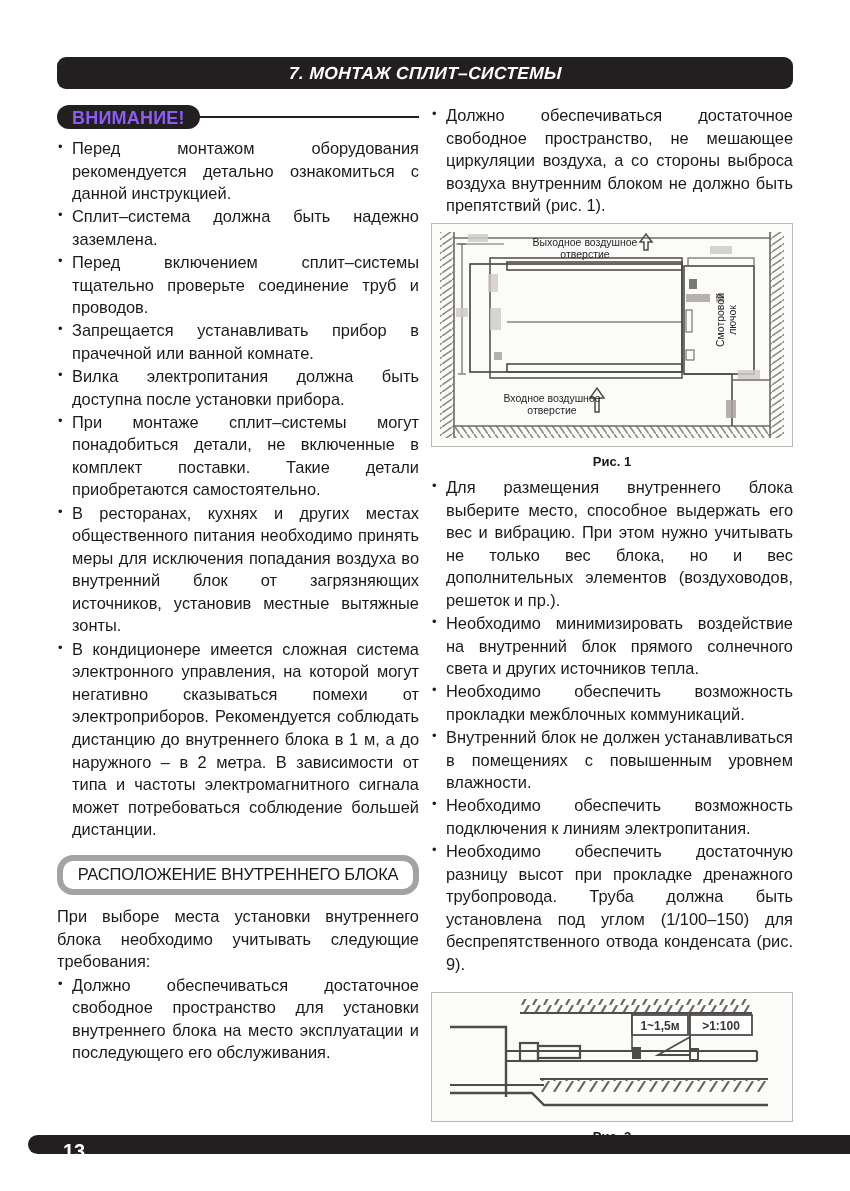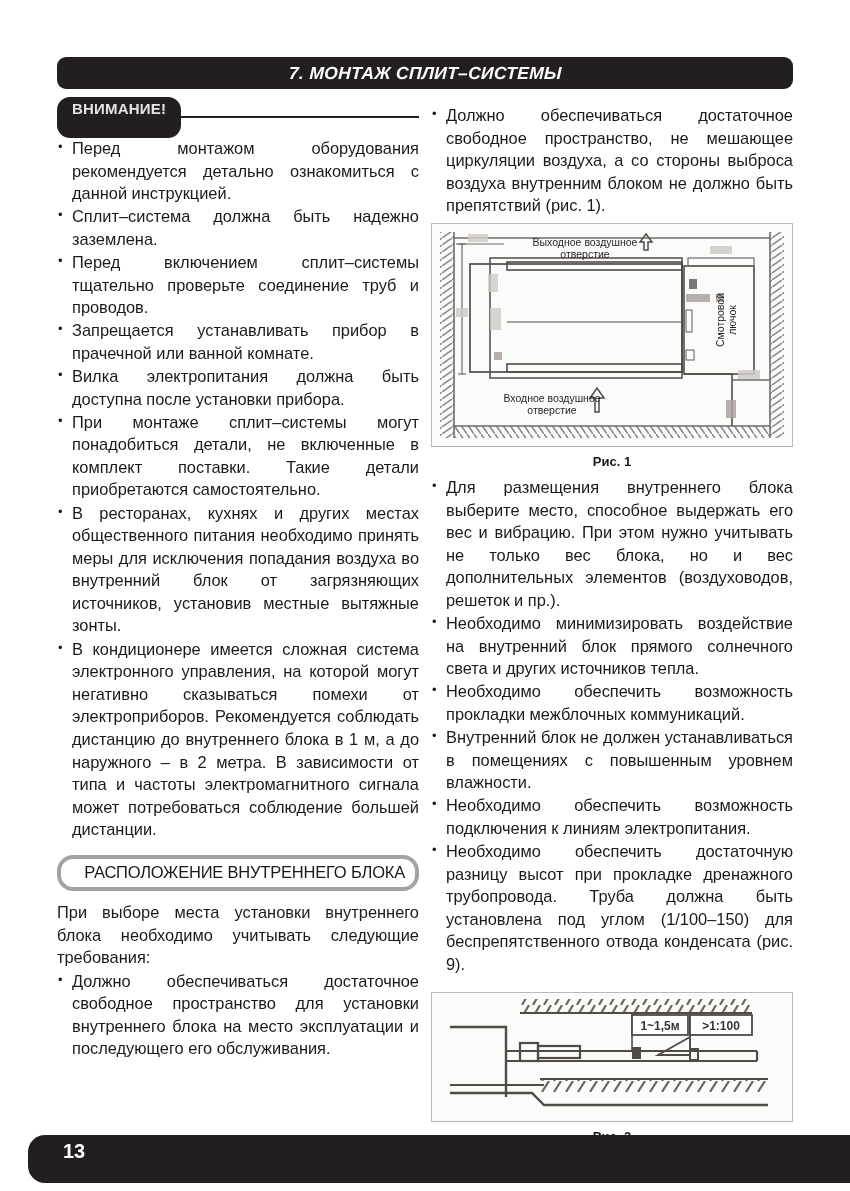--- a/index.html
+++ b/index.html
@@ -55,44 +55,44 @@
 
   
   .attention-row {
     display: flex;
     align-items: center;
     height: 26px;
     margin-bottom: 7px;
   }
   .attention-pill {
     background: #231f20;
-    color: #e5e5e5;
-    font-size: 15px;
+    color: #8b5cf6;
+    font-size: 18px;
     font-weight: bold;
     letter-spacing: 0.2px;
     border-radius: 13px;
-    padding: 4px 15px 22px 15px;
+    padding: 4px 15px 2px 15px;
     line-height: 1;
     white-space: nowrap;
   }
   .attention-rule {
     flex: 1;
     height: 2px;
     background: #231f20;
     margin-left: -2px;
   }
 
   
   .section-pill {
-    border: 4px solid #a3a3a3;
+    border: 6px solid #a3a3a3;
     border-radius: 16px;
     height: 28px;
     display: flex;
     align-items: center;
-    justify-content: flex-end;
+    justify-content: center;
     margin: 14px 0 10px 0;
     padding: 0 10px;
   }
   .section-pill-label {
     font-size: 16.5px;
     letter-spacing: -0.2px;
     white-space: nowrap;
   }
 
   
@@ -142,21 +142,21 @@
   }
 
   .fig-svg { display: block; width: 100%; height: 100%; }
 
   
   .footer-bar {
     position: absolute;
     left: 28px;
     top: 1135px;
     width: 822px;
-    height: 48px;
+    height: 19px;
     background: #231f20;
     border-radius: 17px 0 0 17px;
   }
   .footer-pageno {
     position: absolute;
     left: 35px;
     top: 5px;
     color: #ffffff;
     font-size: 20px;
     font-weight: bold;

